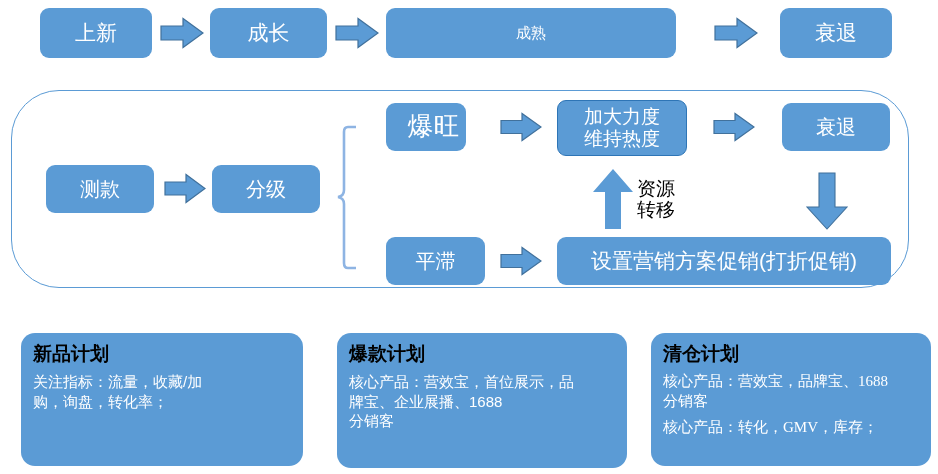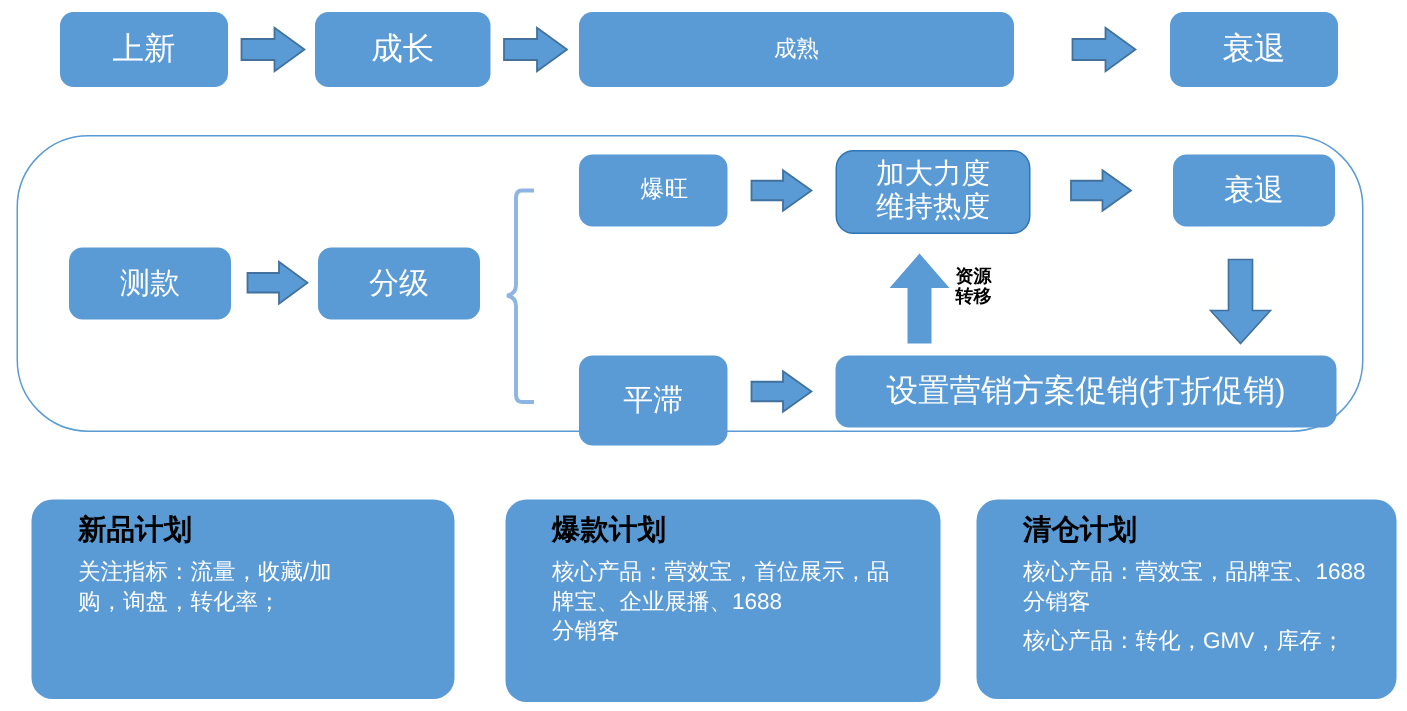--- a/index.html
+++ b/index.html
@@ -50,21 +50,21 @@
   
   .bracket { position: absolute; }
 
   
   .plan-card {
     position: absolute;
     background: #5B9BD5;
     border-radius: 14px;
     box-sizing: border-box;
     overflow: hidden;
-    padding: 10px 12px 6px 31px;
+    padding: 10px 12px 6px 12px;
   }
   .plan-title {
     color: #000000;
     font-weight: bold;
     font-size: 19px;
     line-height: 1.15;
     margin-bottom: 7px;
     letter-spacing: 0px;
   }
   .plan-line {
@@ -143,61 +143,61 @@
   <div class="node" style="left:212px; top:165px; width:108px; height:48px; font-size:20px;">
     <span>分级</span>
   </div>
 
   <div class="bracket" style="left:334px; top:125px; width:24px; height:145px;">
     <svg viewBox="0 0 24 145" width="24" height="145" preserveAspectRatio="none">
       <path d="M22,2 L14,2 Q10,2 10,7 L10,65 Q10,71 4,72 Q10,73 10,79 L10,138 Q10,143 14,143 L22,143" fill="none" stroke="#8EB4E3" stroke-width="2.6"></path>
     </svg>
   </div>
 
-  <div class="node" style="left:386px; top:103px; width:99px; height:48px; font-size:16px;padding-left:15px;">
+  <div class="node" style="left:386px; top:103px; width:80px; height:48px; font-size:26px;padding-left:15px;">
     <span>爆旺</span>
   </div>
 
   <div class="arrow-wrap" style="left:500px; top:112px; width:42px; height:30px;">
     <svg viewBox="0 0 42 30" width="42" height="30" preserveAspectRatio="none">
       <polygon points="1,8.5 22,8.5 22,1.5 41,15 22,28.5 22,21.5 1,21.5" fill="#5B9BD5" stroke="#41719C" stroke-width="1.2"></polygon>
     </svg>
   </div>
 
-  <div class="node bordered" style="left:557px; top:100px; width:130px; height:56px; font-size:19px;border-radius:12px;">
+  <div class="node bordered" style="left:557px; top:100px; width:130px; height:56px; font-size:19px;">
     <span>加大力度
 维持热度</span>
   </div>
 
   <div class="arrow-wrap" style="left:713px; top:112px; width:42px; height:30px;">
     <svg viewBox="0 0 42 30" width="42" height="30" preserveAspectRatio="none">
       <polygon points="1,8.5 22,8.5 22,1.5 41,15 22,28.5 22,21.5 1,21.5" fill="#5B9BD5" stroke="#41719C" stroke-width="1.2"></polygon>
     </svg>
   </div>
 
   <div class="node" style="left:782px; top:103px; width:108px; height:48px; font-size:20px;">
     <span>衰退</span>
   </div>
 
   <div class="arrow-wrap" style="left:592px; top:168px; width:42px; height:62px;">
     <svg viewBox="0 0 42 62" width="42" height="62" preserveAspectRatio="none">
       <polygon points="21,1 41,24 29,24 29,61 13,61 13,24 1,24" fill="#5B9BD5"></polygon>
     </svg>
   </div>
 
-  <div class="label-text" style="left:637px; top:178px; width:44px; font-size:12px;font-weight:bold;">资源
+  <div class="label-text" style="left:637px; top:178px; width:44px; font-size:19px;">资源
 转移</div>
 
   <div class="arrow-wrap" style="left:806px; top:172px; width:42px; height:58px;">
     <svg viewBox="0 0 42 58" width="42" height="58" preserveAspectRatio="none">
       <polygon points="13,1 29,1 29,35 41,35 21,57 1,35 13,35" fill="#5B9BD5" stroke="#41719C" stroke-width="1.1"></polygon>
     </svg>
   </div>
 
-  <div class="node" style="left:386px; top:237px; width:99px; height:60px; font-size:20px;">
+  <div class="node" style="left:386px; top:237px; width:99px; height:48px; font-size:20px;">
     <span>平滞</span>
   </div>
 
   <div class="arrow-wrap" style="left:500px; top:246px; width:42px; height:30px;">
     <svg viewBox="0 0 42 30" width="42" height="30" preserveAspectRatio="none">
       <polygon points="1,8.5 22,8.5 22,1.5 41,15 22,28.5 22,21.5 1,21.5" fill="#5B9BD5" stroke="#41719C" stroke-width="1.2"></polygon>
     </svg>
   </div>
 
   <div class="node" style="left:557px; top:237px; width:334px; height:48px; font-size:21px;">
@@ -214,20 +214,20 @@
 购，询盘，转化率；</div>
   </div>
 
   <div class="plan-card" style="left:337px; top:333px; width:290px; height:135px;">
     <div class="plan-title">爆款计划</div>
     <div class="plan-line tight">核心产品：营效宝，首位展示，品
           牌宝、企业展播、1688
           分销客</div>
   </div>
 
-  <div class="plan-card" style="left:651px; top:333px; width:280px; height:133px;">
+  <div class="plan-card" style="left:651px; top:333px; width:280px; height:133px;font-family:Liberation Serif, serif;">
     <div class="plan-title">清仓计划</div>
     <div class="plan-line">核心产品：营效宝，品牌宝、1688
           分销客</div>
     <div class="plan-line">核心产品：转化，GMV，库存；</div>
   </div>
 
 </div>
 
 </body></html>

